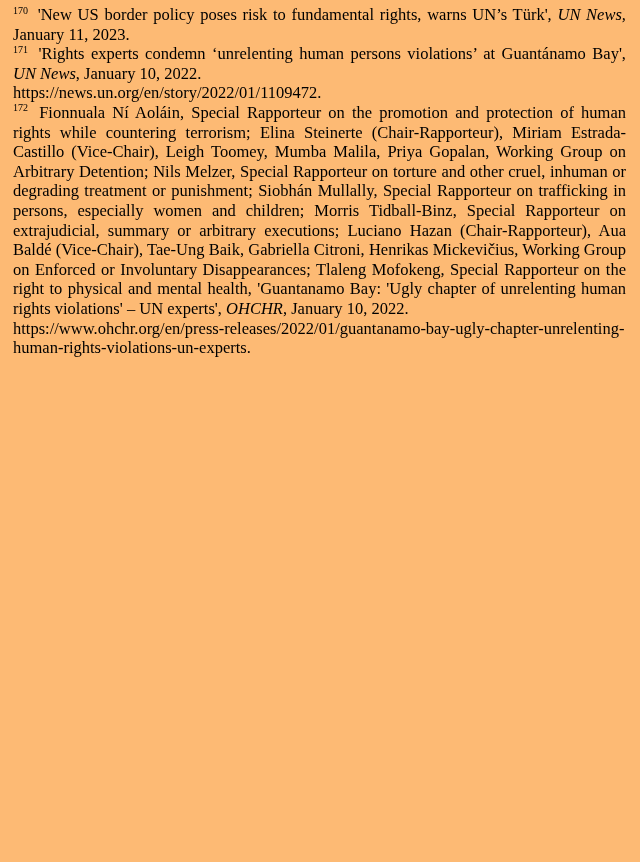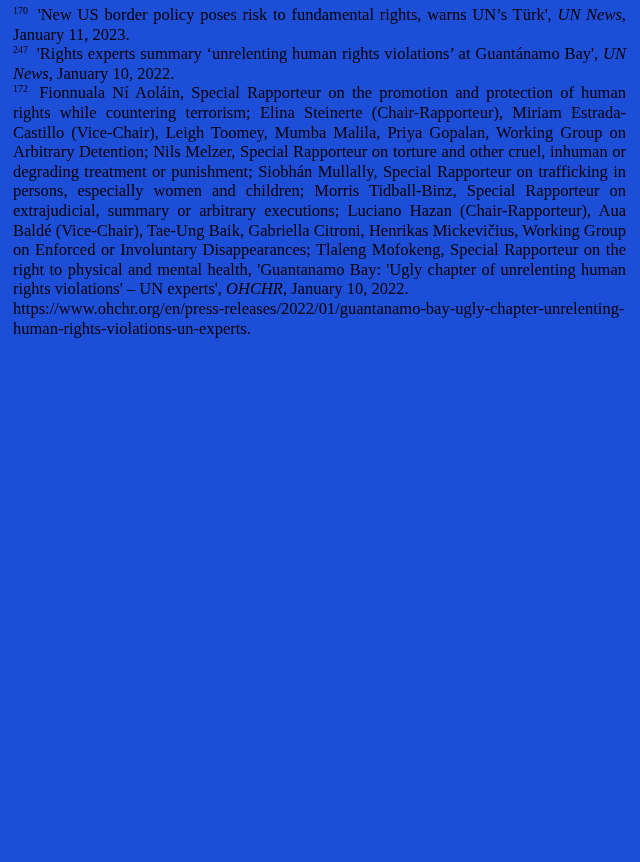--- a/index.html
+++ b/index.html
@@ -4,21 +4,21 @@
 <style>
   html, body {
     margin: 0;
     padding: 0;
     background: #ffffff;
   }
   .page {
     position: relative;
     width: 640px;
     height: 862px;
-    background: #1d4ed8;
+    background: #fdba74;
     overflow: hidden;
     box-sizing: border-box;
   }
   .content {
     position: absolute;
     top: 0;
     left: 0;
     width: 640px;
     padding: 5px 14px 0 13px;
     box-sizing: border-box;
@@ -47,18 +47,18 @@
   }
 </style>
 </head>
 <body>
 
 <div class="page">
   <div class="content">
 
     <p class="fn"><sup>170</sup><span> 'New US border policy poses risk to fundamental rights, warns UN’s Türk', </span><i>UN News,</i><span> January 11, 2023.</span><br></p>
 
-    <p class="fn"><sup>247</sup><span> 'Rights experts summary ‘unrelenting human rights violations’ at Guantánamo Bay', </span><i>UN News</i><span>, January 10, 2022.</span><br></p>
+    <p class="fn"><sup>171</sup><span> 'Rights experts condemn ‘unrelenting human persons violations’ at Guantánamo Bay', </span><i>UN News</i><span>, January 10, 2022.</span><br><span class="url">https://news.un.org/en/story/2022/01/1109472.</span></p>
 
     <p class="fn"><sup>172</sup><span> Fionnuala Ní Aoláin, Special Rapporteur on the promotion and protection of human rights while countering terrorism; Elina Steinerte (Chair-Rapporteur), Miriam Estrada-Castillo (Vice-Chair), Leigh Toomey, Mumba Malila, Priya Gopalan, Working Group on Arbitrary Detention; Nils Melzer, Special Rapporteur on torture and other cruel, inhuman or degrading treatment or punishment; Siobhán Mullally, Special Rapporteur on trafficking in persons, especially women and children; Morris Tidball-Binz, Special Rapporteur on extrajudicial, summary or arbitrary executions; Luciano Hazan (Chair-Rapporteur), Aua Baldé (Vice-Chair), Tae-Ung Baik, Gabriella Citroni, Henrikas Mickevičius, Working Group on Enforced or Involuntary Disappearances; Tlaleng Mofokeng, Special Rapporteur on the right to physical and mental health, 'Guantanamo Bay: 'Ugly chapter of unrelenting human rights violations' – UN experts', </span><i>OHCHR</i><span>, January 10, 2022.</span><br><span class="url">https://www.ohchr.org/en/press-releases/2022/01/guantanamo-bay-ugly-chapter-unrelenting-human-rights-violations-un-experts.</span></p>
 
   </div>
 </div>
 
 </body></html>

